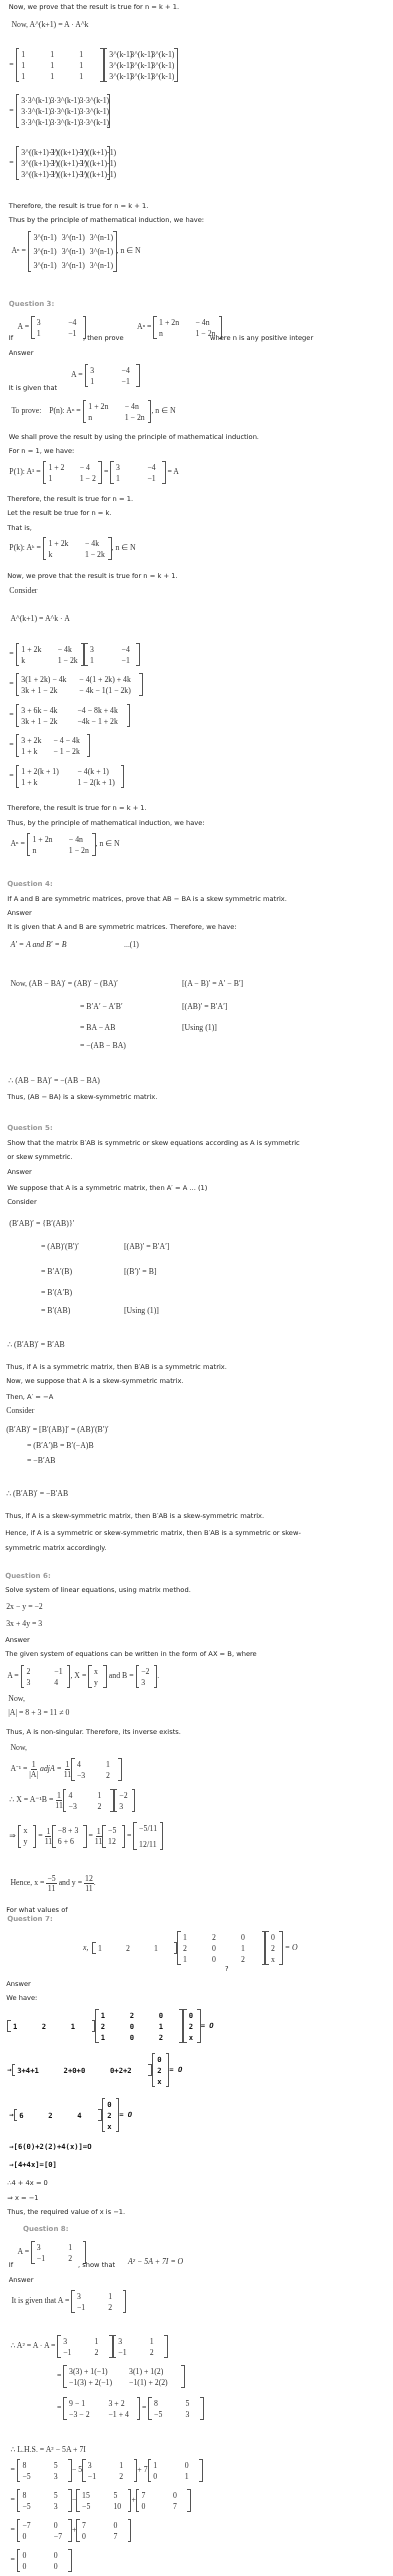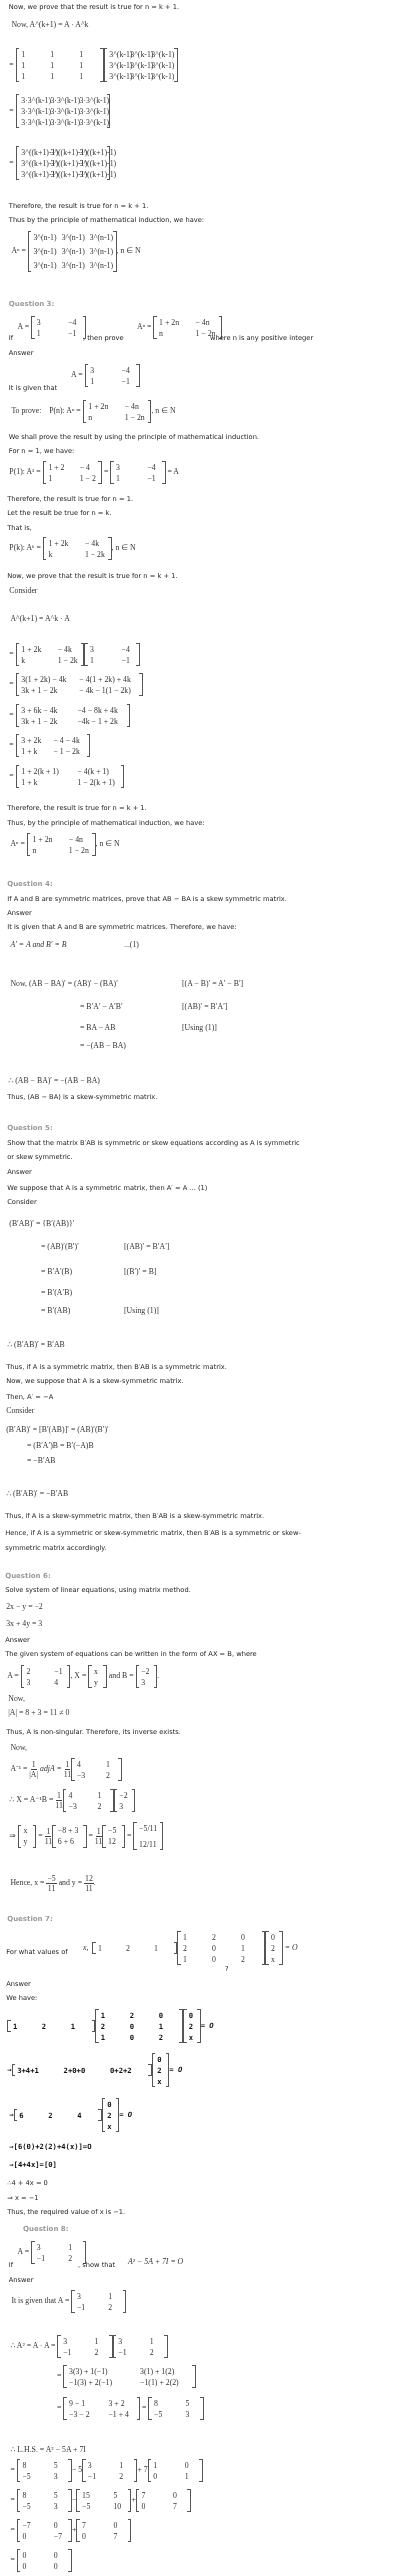--- a/index.html
+++ b/index.html
@@ -517,21 +517,21 @@
         <span class="br l"></span>
         <span class="cells" style="grid-template-columns:6.2px">
           <span>0</span>
           <span>2</span>
           <span>x</span>
         </span>
         <span class="br r"></span>
       </span>
     <span class="mi">= O</span>
   </div>
-  <div class="ab txt" style="left:6.2px;top:1948px">For what values of</div>
+  <div class="ab txt" style="left:6.2px;top:1906px">For what values of</div>
   <div class="ab txt" style="left:225px;top:1965px">?</div>
   <div class="ab txt" style="left:6.2px;top:1980px">Answer</div>
   <div class="ab txt" style="left:6.2px;top:1994px">We have:</div>
   <div class="ab bold-math" style="left:7.2px;top:2009px">
     <span class="mat">
         <span class="br l"></span>
         <span class="cells bold-math" style="grid-template-columns:repeat(3,18.6px);align-self:center">
           <span>1</span>
           <span>2</span>
           <span>1</span>
@@ -654,21 +654,21 @@
           <span>1</span>
           <span>−1</span>
           <span>2</span>
         </span>
         <span class="br r"></span>
       </span>
   </div>
   <div class="ab m" style="left:57px;top:2365px">
     = <span class="mat">
         <span class="br l"></span>
-        <span class="cells" style="grid-template-columns:55px 50px;column-gap:16px">
+        <span class="cells" style="grid-template-columns:55px 50px;column-gap:5px">
           <span>3(3) + 1(−1)</span>
           <span>3(1) + 1(2)</span>
           <span>−1(3) + 2(−1)</span>
           <span>−1(1) + 2(2)</span>
         </span>
         <span class="br r"></span>
       </span>
   </div>
   <div class="ab m" style="left:57px;top:2397px">
     = <span class="mat">

